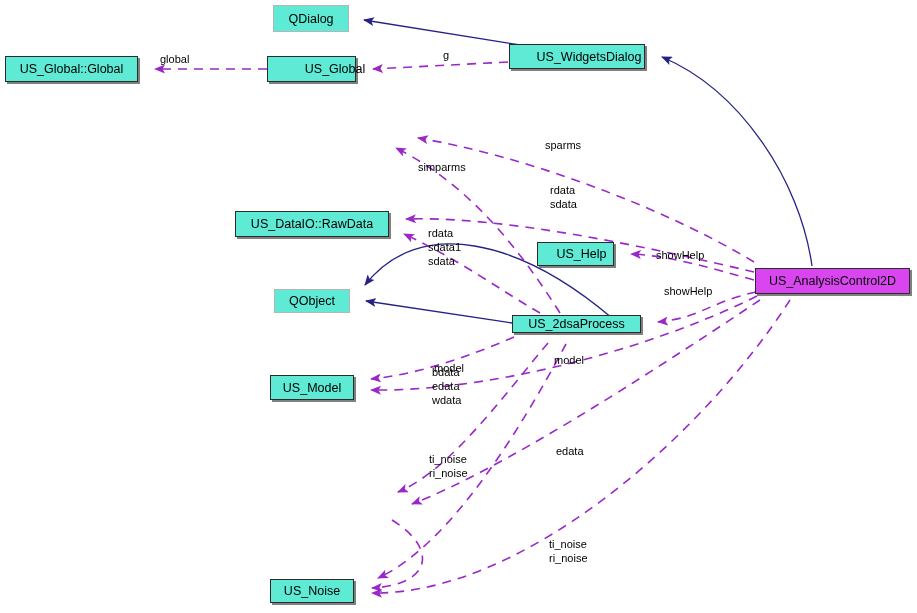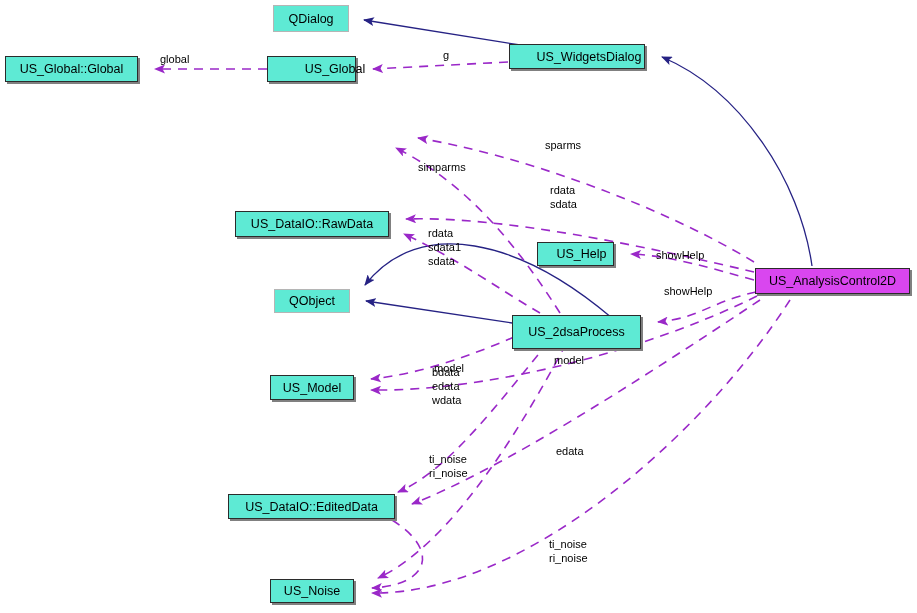--- a/index.html
+++ b/index.html
@@ -131,31 +131,28 @@
   </div>
 
   <div class="node light" style="left:274px; top:289px; width:76px; height:24px;">
     <span>QObject</span>
   </div>
 
   <div class="node shadow filled" style="left:755px; top:268px; width:155px; height:26px;">
     <span>US_AnalysisControl2D</span>
   </div>
 
-  <div class="node shadow" style="left:512px; top:315px; width:129px; height:34px;">
+  <div class="node shadow" style="left:512px; top:315px; width:129px; height:18px;">
     <span>US_2dsaProcess</span>
   </div>
 
   <div class="node shadow" style="left:270px; top:375px; width:84px; height:25px;">
     <span>US_Model</span>
   </div>
 
-  <div class="node shadow" style="left:228px; top:494px; width:167px; height:25px;">
-    <span>US_DataIO::EditedData</span>
-  </div>
 
   <div class="node shadow" style="left:270px; top:579px; width:84px; height:24px;">
     <span>US_Noise</span>
   </div>
 
   <div class="edge-label" style="left:160px; top:52px; width:52px;">global</div>
 
   <div class="edge-label" style="left:443px; top:48px; width:16px;">g</div>
 
   <div class="edge-label" style="left:418px; top:160px; width:80px;">simparms</div>

